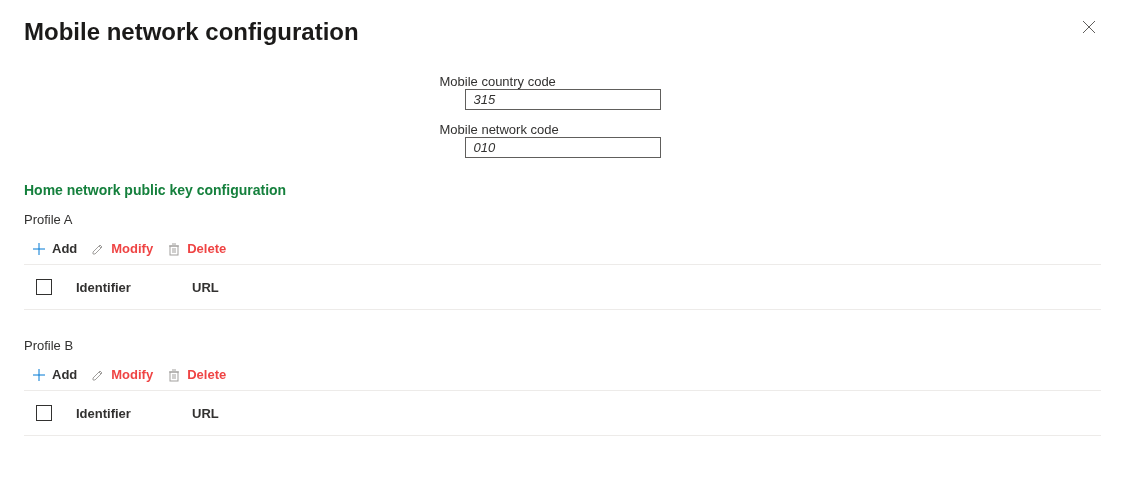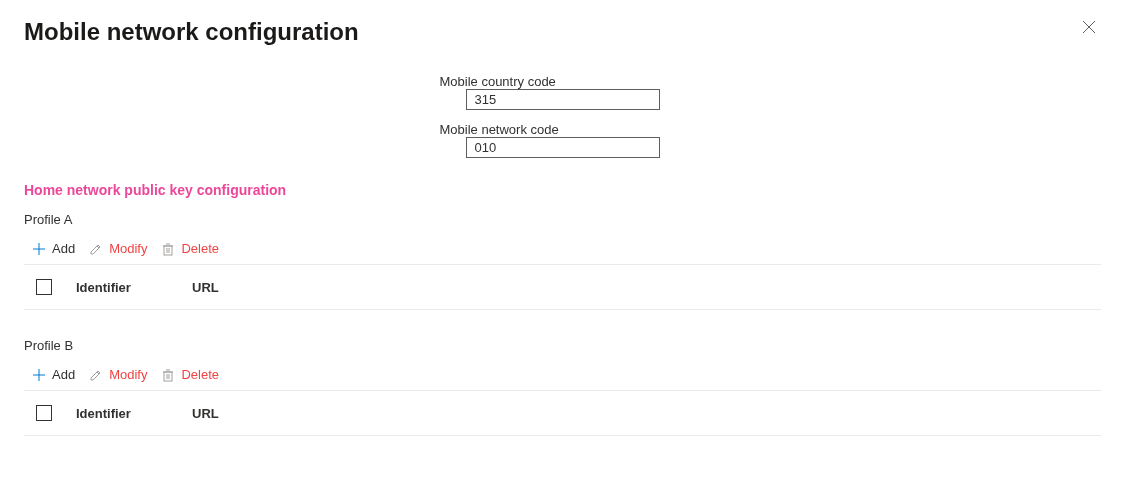--- a/index.html
+++ b/index.html
@@ -49,25 +49,26 @@
   .form-input {
     flex: 1;
     max-width: 752px;
     height: 24px;
     border: 1px solid #605e5c;
     padding: 2px 8px;
     font-size: 13px;
     font-family: inherit;
     color: #323130;
     outline: none;
+    font-style: italic;
   }
   .section-heading {
     font-size: 14px;
     font-weight: 600;
-    color: #ec4899;
+    color: #15803d;
     margin-top: 24px;
     margin-bottom: 14px;
   }
   .profile-label {
     font-size: 13px;
     color: #323130;
     margin-top: 14px;
     margin-bottom: 10px;
   }
   .toolbar {
@@ -77,20 +78,21 @@
     padding: 4px 0 8px 8px;
     border-bottom: 1px solid #edebe9;
   }
   .tool-btn {
     display: inline-flex;
     align-items: center;
     gap: 6px;
     font-size: 13px;
     cursor: pointer;
     color: #323130;
+    font-weight: bold;
   }
   .tool-btn.disabled {
     color: #ef4444;
     cursor: default;
   }
   .tool-btn .ico {
     width: 14px;
     height: 14px;
     display: inline-flex;
     align-items: center;

